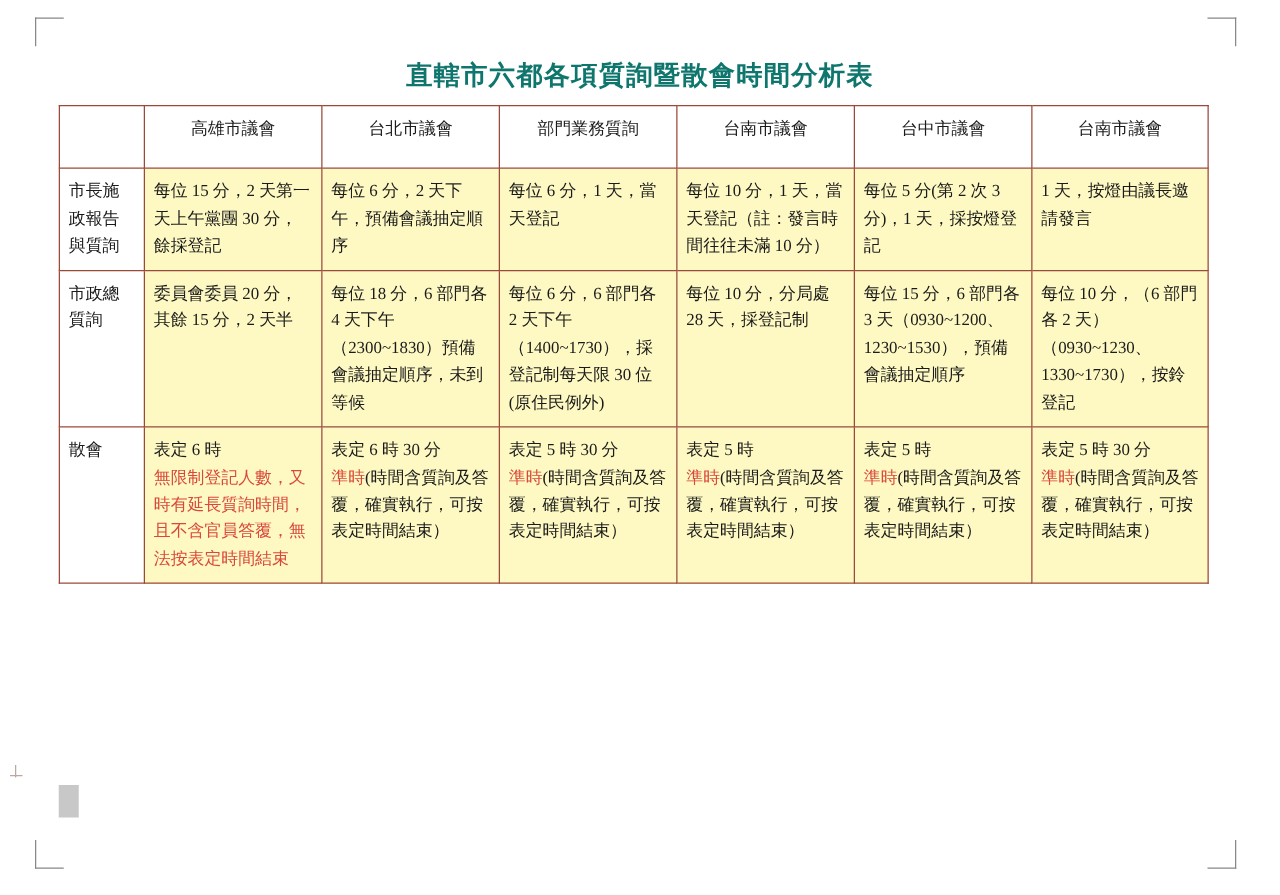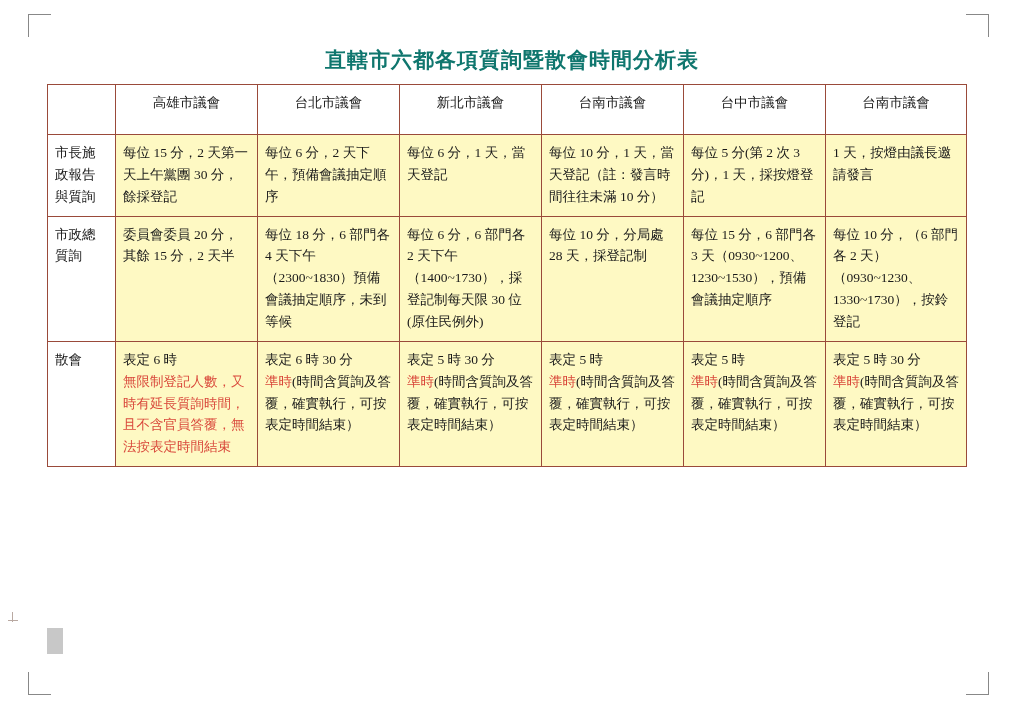--- a/index.html
+++ b/index.html
@@ -139,21 +139,21 @@
       <col style="width:142px">
       <col style="width:142px">
       <col style="width:142px">
       <col style="width:141px">
     </colgroup>
     <thead>
       <tr>
         <th class="corner-cell"></th>
         <th class="col-head">高雄市議會</th>
         <th class="col-head">台北市議會</th>
-        <th class="col-head">新北市議會</th>
+        <th class="col-head">部門業務質詢</th>
         <th class="col-head">台南市議會</th>
         <th class="col-head">台中市議會</th>
         <th class="col-head">台南市議會</th>
       </tr>
     </thead>
     <tbody>
       <tr>
         <td class="row-head">市長施政報告與質詢</td>
         <td class="shaded">每位 15 分，2 天第一天上午黨團 30 分，餘採登記</td>
         <td class="plain">每位 6 分，2 天下午，預備會議抽定順序</td>

